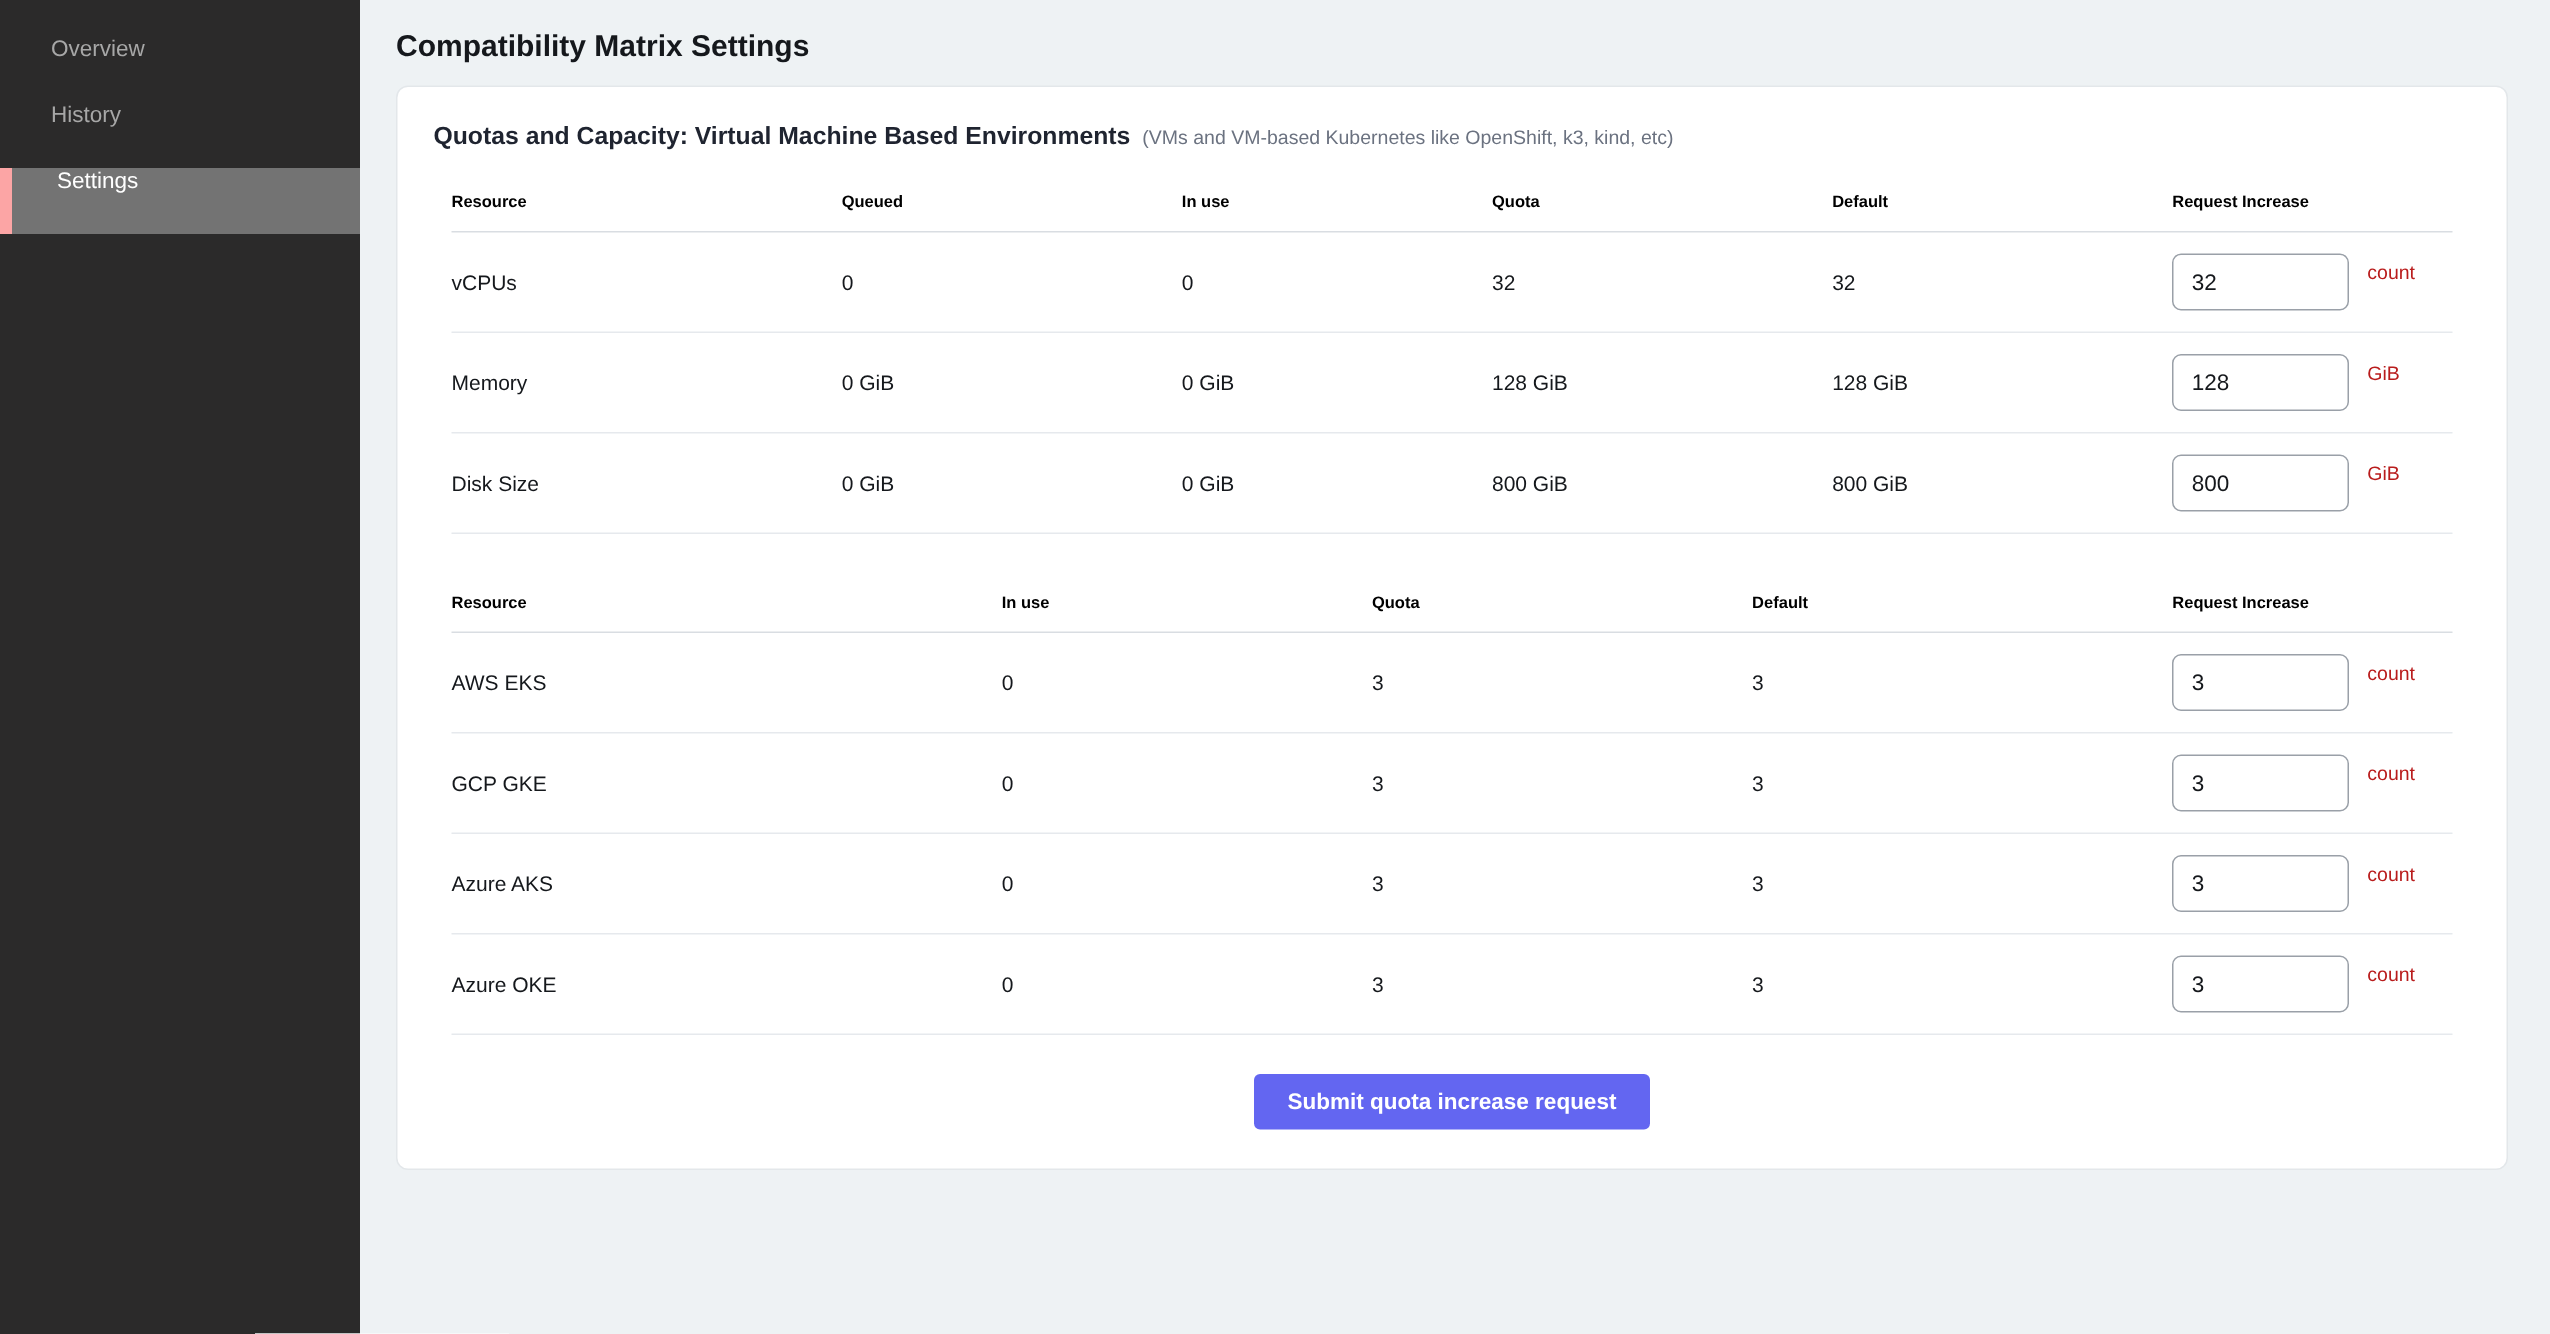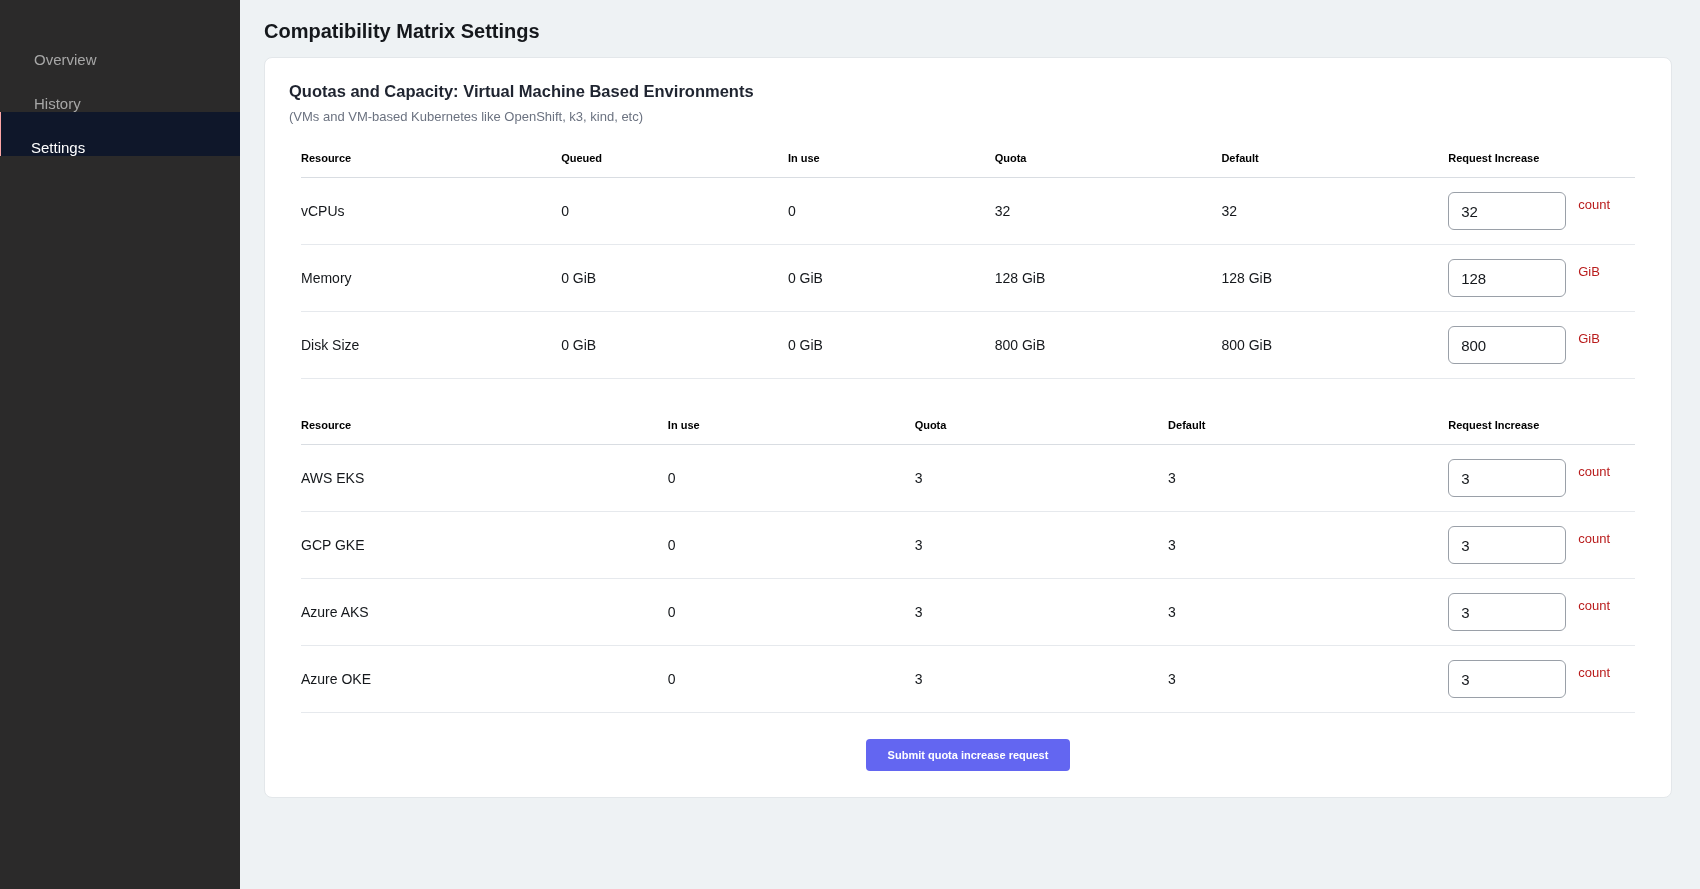--- a/index.html
+++ b/index.html
@@ -14,48 +14,48 @@
 
   
   .sidebar {
     flex: 0 0 240px;
     background: #2b2a2a;
     padding-top: 24px;
     height: 100%;
   }
   .side-item {
     height: 44px;
-    display: flex; align-items: flex-end;
+    display: flex; align-items: flex-start;
     padding-left: 30px;
     font-size: 15px;
     color: #a7a7a7;
     cursor: pointer;
     border-left: 4px solid transparent;
   }
   .side-item.active {
-    background: #0f172a;
+    background: #737373;
     color: #ffffff;
-    border-left: 1px solid #fca5a5;
+    border-left: 8px solid #fca5a5;
     font-weight: 400;
   }
 
   
   .main { flex: 1; padding: 14px 28px 20px 24px; overflow: hidden; }
   .page-title {
     font-size: 20px; font-weight: 700; color: #15181c;
     margin: 6px 0 14px 0;
   }
   .card {
     background: #ffffff;
     border: 1px solid #e3e7ea;
     border-radius: 8px;
     padding: 24px 22px 26px 22px;
   }
 
-  .section-head { display: flex; align-items: baseline; gap: 8px; padding-left: 2px; margin-bottom: 14px; flex-direction: column; }
+  .section-head { display: flex; align-items: baseline; gap: 8px; padding-left: 2px; margin-bottom: 14px; }
   .section-title { font-size: 16.5px; font-weight: 600; color: #1f2430; }
   .section-note { font-size: 13px; color: #6b7280; }
 
   .tbl { padding: 0 14px; margin-bottom: 26px; }
   .tbl-row { display: grid; align-items: center; }
   .tbl-vm .tbl-row  { grid-template-columns: 19.5% 17% 15.5% 17% 17% 14%; }
   .tbl-cloud .tbl-row { grid-template-columns: 27.5% 18.5% 19% 21% 14%; }
   .tbl-header { height: 40px; border-bottom: 1px solid #d9dde2; }
   .tbl-header .hcell { font-size: 11px; font-weight: 700; color: #000000; }
   .data-row { height: 67px; border-bottom: 1px solid #e6e9ed; font-size: 14px; }
@@ -75,21 +75,21 @@
   .unit { font-size: 13px; color: #b91c1c; margin-left: 12px; position: relative; top: -7px; }
 
   .tbl-cloud { margin-bottom: 0; }
   .submit-row { display: flex; justify-content: center; padding-top: 26px; }
   .submit-btn {
     background: #6366f1;
     color: #ffffff;
     border: none;
     border-radius: 4px;
     font-family: "Liberation Sans", sans-serif;
-    font-size: 11px;
+    font-size: 15px;
     font-weight: 700;
     padding: 10px 22px;
     cursor: pointer;
   }
 </style>
 </head>
 <body>
 
 <div class="app">
 

